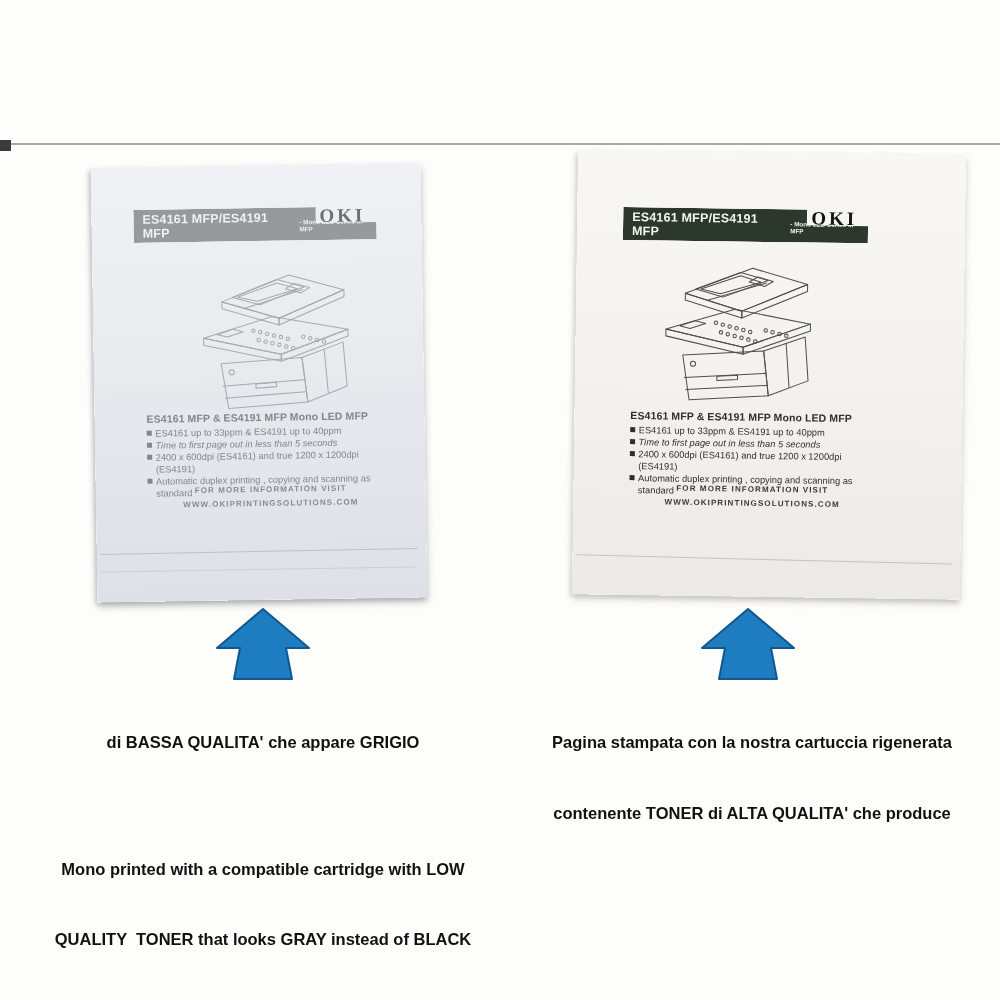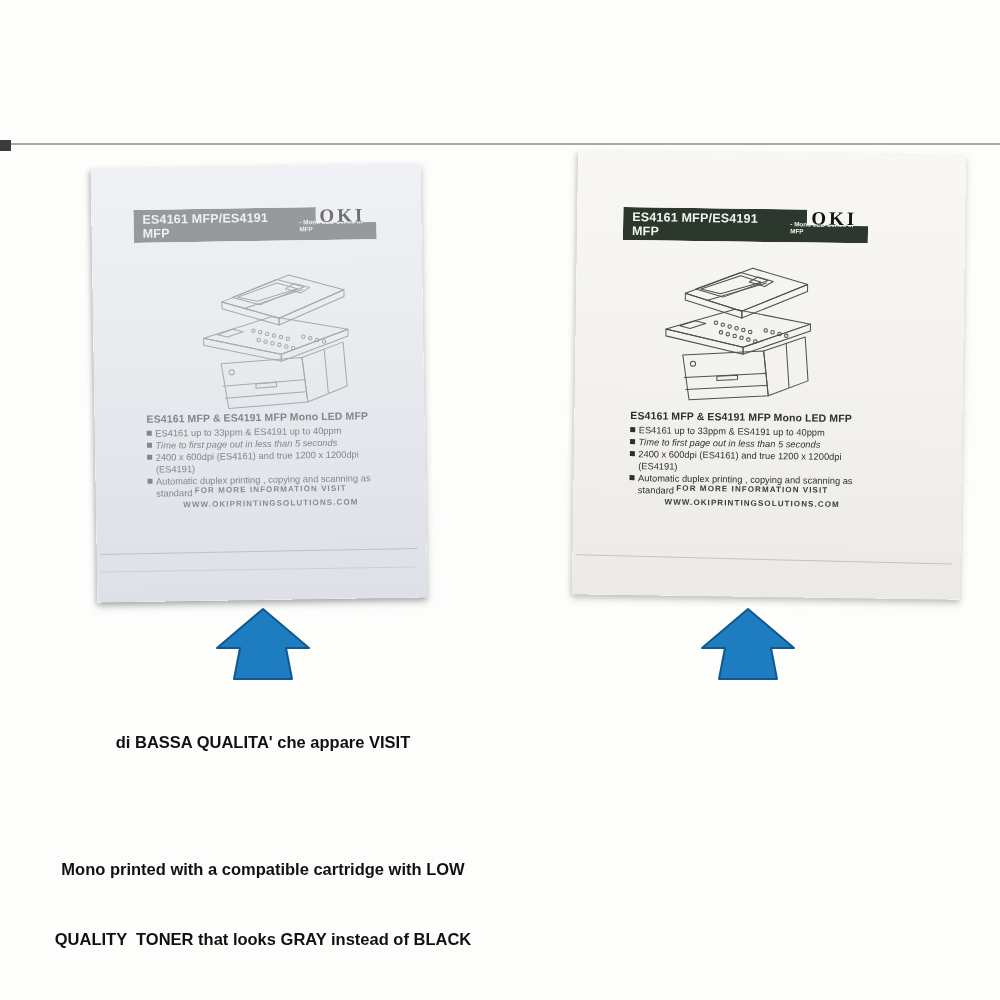--- a/index.html
+++ b/index.html
@@ -246,23 +246,25 @@
 </div>
 
 <svg class="arrow arrow-left" viewBox="0 0 96 74">
   <polygon points="48,2 94,41 71,41 77,72 19,72 25,41 2,41"></polygon>
 </svg>
 <svg class="arrow arrow-right" viewBox="0 0 96 74">
   <polygon points="48,2 94,41 71,41 77,72 19,72 25,41 2,41"></polygon>
 </svg>
 
 <div class="caption caption-left">
-  <div>di BASSA QUALITA' che appare VISIT</div>
+  <div>di BASSA QUALITA' che appare GRIGIO</div>
   <div class="cap-gap-s"></div>
   <div>Mono printed with a compatible cartridge with LOW</div>
   <div>QUALITY  TONER that looks GRAY instead of BLACK</div>
 </div>
 
 <div class="caption caption-right">
+  <div>Pagina stampata con la nostra cartuccia rigenerata</div>
+  <div>contenente TONER di ALTA QUALITA' che produce</div>
   <div class="cap-gap-l"></div>
   
   
 </div>
 
 </body></html>

